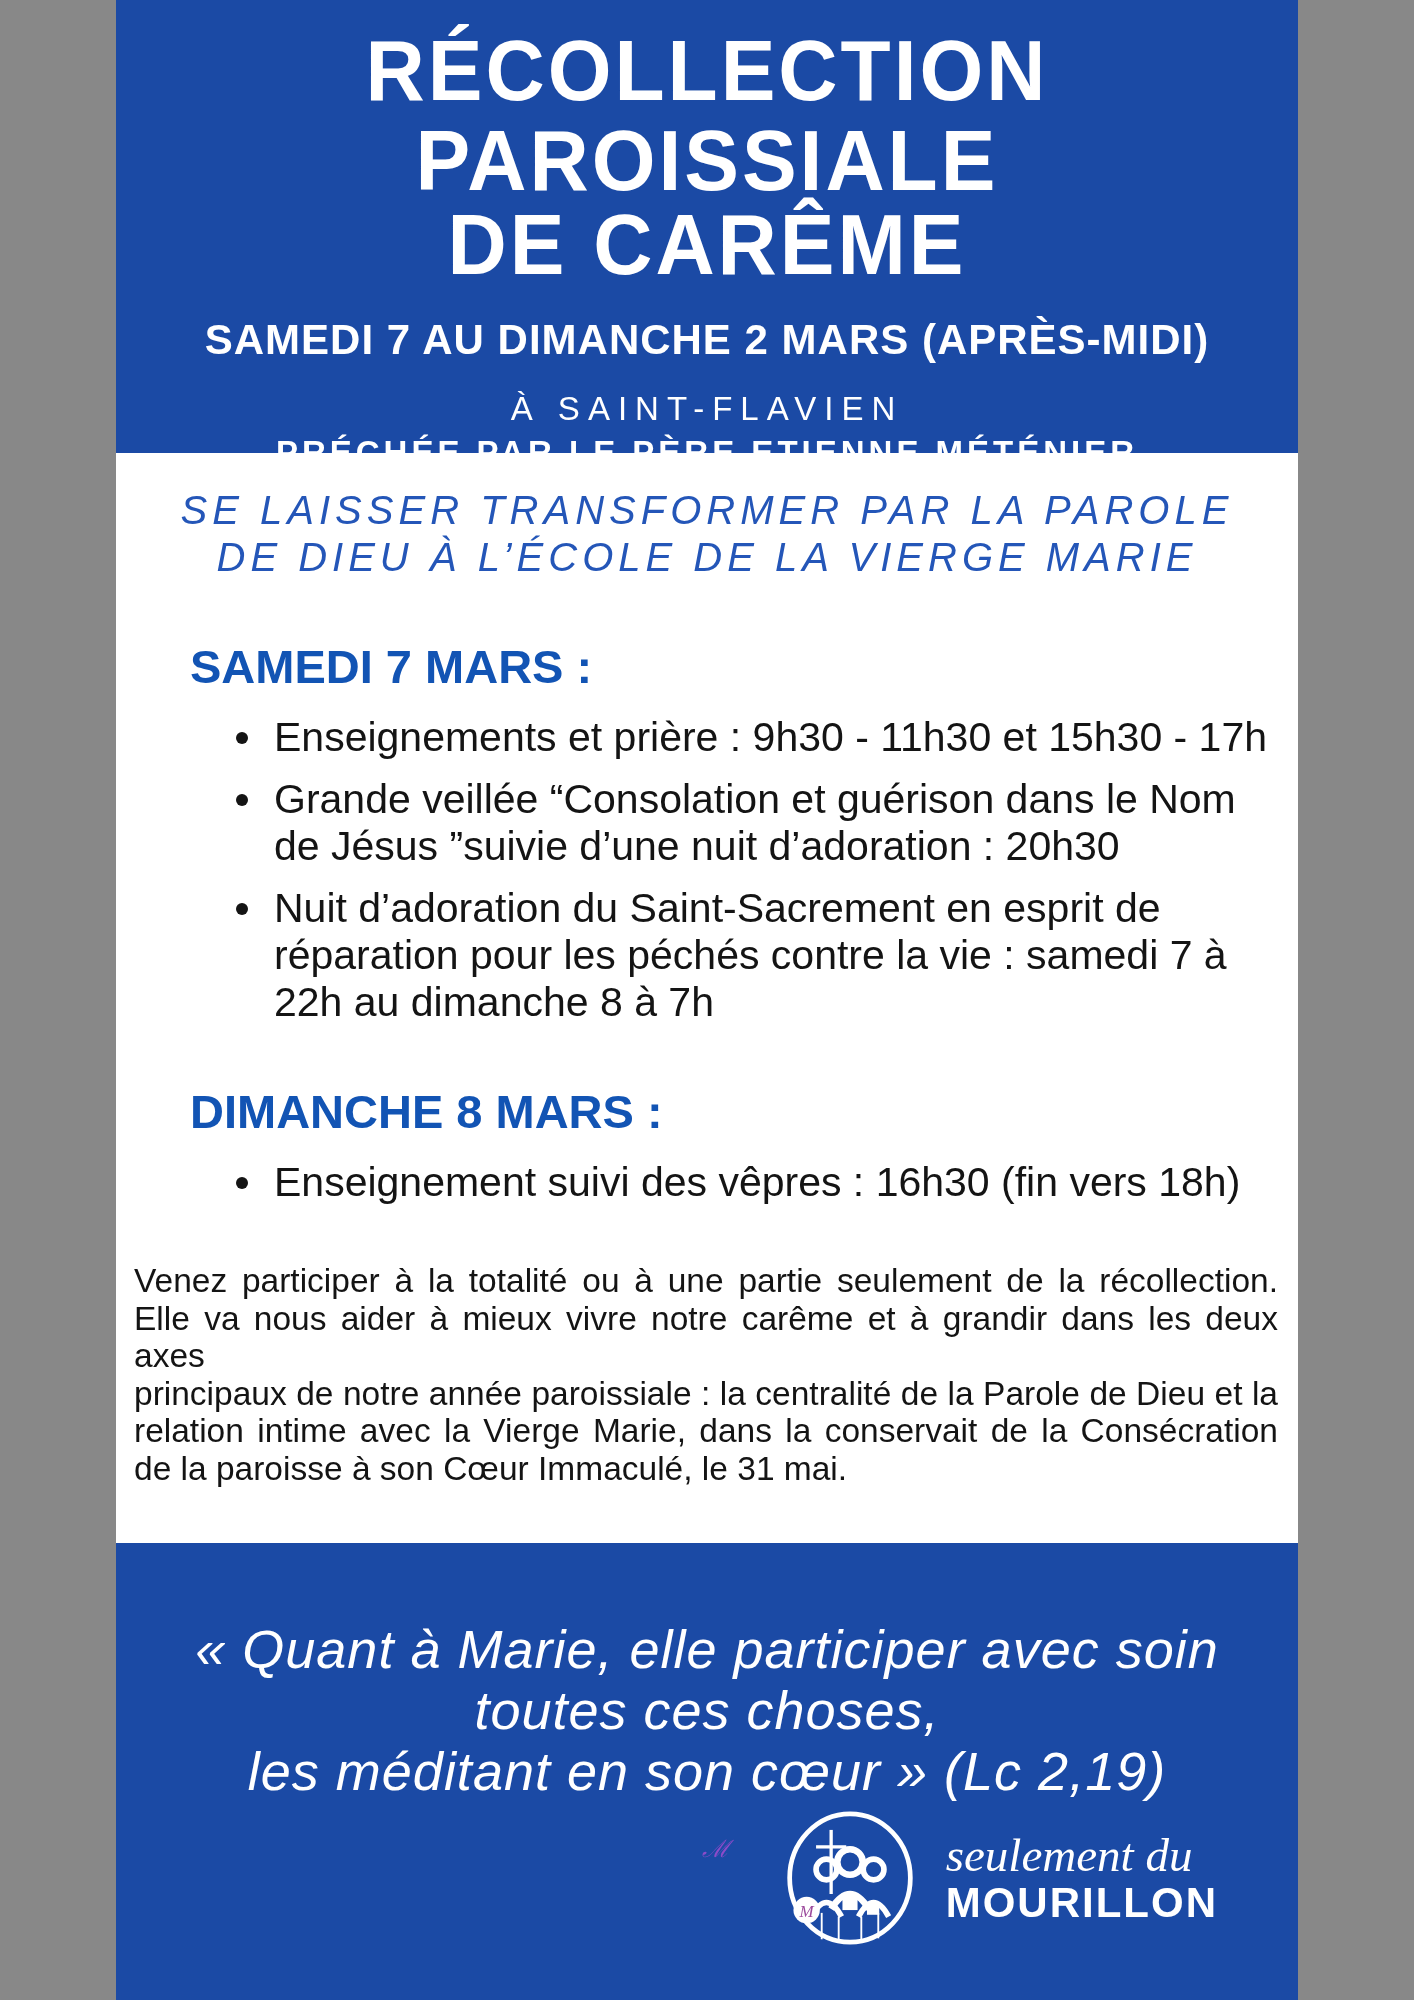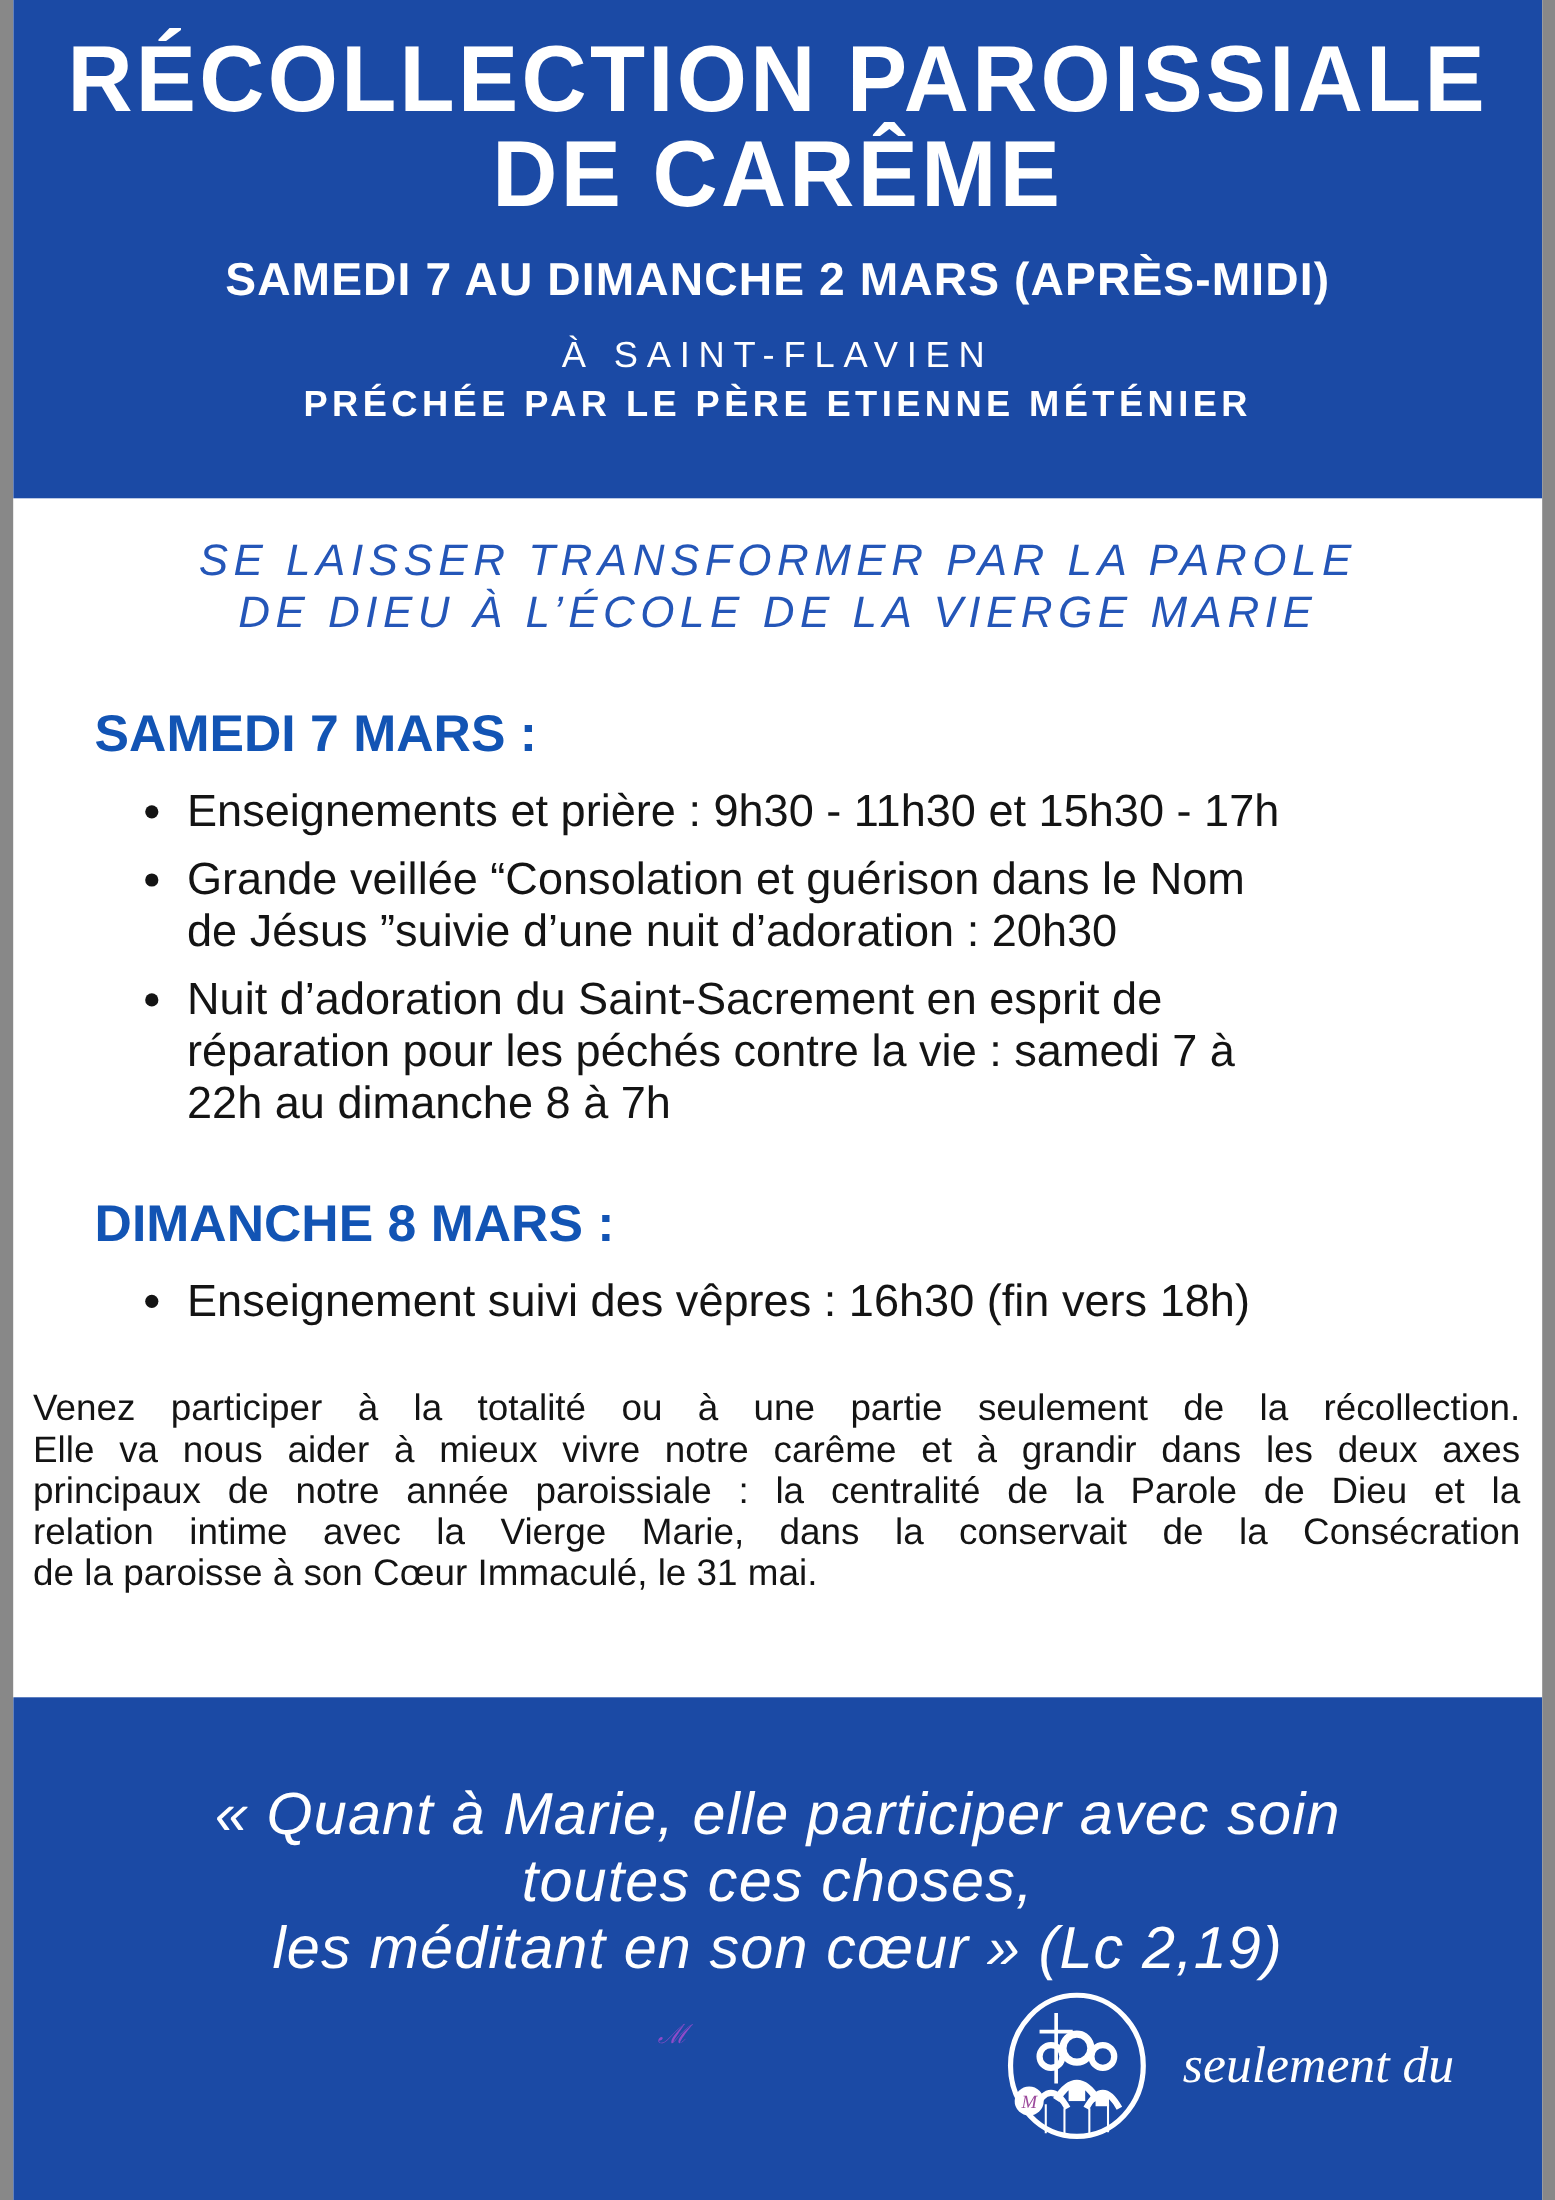--- a/index.html
+++ b/index.html
@@ -8,21 +8,21 @@
     --theme_blue:#2456b8;
     --body_text:#141414;
     --logo_m_purple:#9c4a9c;
     --small_mark_purple:#8d4bc9;
     --white:#ffffff;
   }
   *{margin:0;padding:0;box-sizing:border-box;}
   html,body{background:#888;}
   .poster{
     position:relative;
-    width:1390px;height:2000px;
+    width:1182px;height:2000px;
     margin:0 auto;
     background:var(--white);
     overflow:hidden;
     font-family:"Liberation Sans", sans-serif;
     color:var(--body_text);
   }
   
   .top-banner{
     width:100%;height:453px;
     background:var(--banner_blue);
@@ -229,17 +229,18 @@
         <rect x="88" y="101" width="13" height="11" fill="#ffffff"></rect>
         <line x1="40" y1="110" x2="40" y2="138" stroke="#ffffff" stroke-width="2"></line>
         <line x1="58" y1="114" x2="58" y2="141" stroke="#ffffff" stroke-width="2"></line>
         <line x1="82" y1="114" x2="82" y2="141" stroke="#ffffff" stroke-width="2"></line>
         <line x1="100" y1="110" x2="100" y2="137" stroke="#ffffff" stroke-width="2"></line>
         <circle cx="24" cy="107" r="14" fill="#ffffff"></circle>
         <text x="24" y="114" text-anchor="middle" font-size="18" font-style="italic" fill="#9c4a9c" font-family="Liberation Serif, serif">M</text>
       </svg>
       <div class="logo-wordmark">
         <div class="logo-name-top">seulement du</div>
+        <div class="logo-name-bottom">MOURILLON</div>
       </div>
     </div>
   </footer>
 
 </div>
 
 </body></html>

